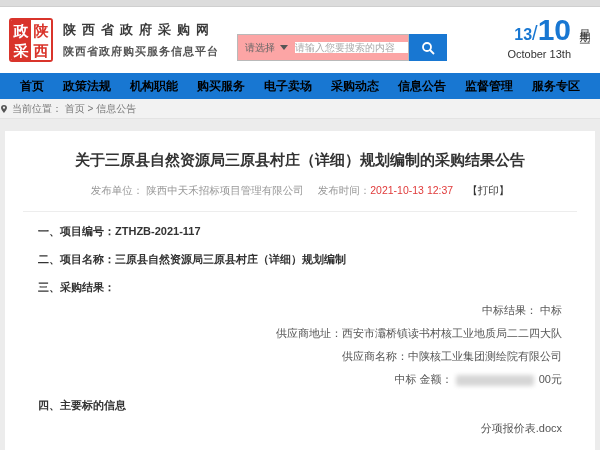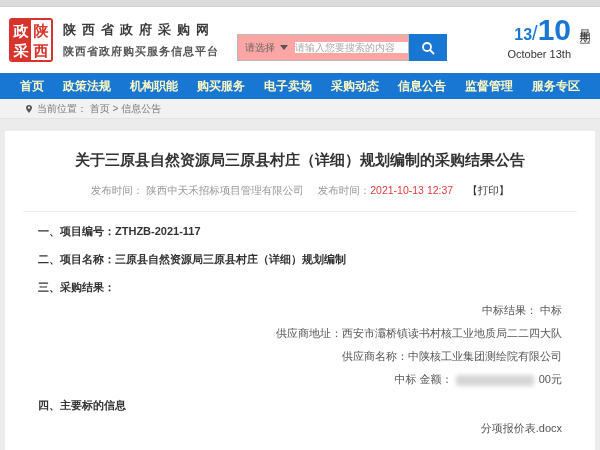--- a/index.html
+++ b/index.html
@@ -40,25 +40,25 @@
   .date-day { font-size:16px; font-weight:bold; }
   .date-slash { font-size:20px; }
   .date-month { font-size:30px; font-weight:bold; }
   .date-en { font-size:11px; color:#333; margin-top:0px; }
   .weekday { writing-mode:vertical-rl; text-orientation:upright; font-size:11px;
     color:#333; letter-spacing:3px; padding-top:3px; }
 
   
   .nav { height:26px; background:#1877d2; display:flex; align-items:center;
     justify-content:space-between; padding:0 20px; }
-  .nav-item { color:#fef9c3; font-size:12px; font-weight:bold; cursor:pointer; white-space:nowrap; }
+  .nav-item { color:#000000; font-size:12px; font-weight:bold; cursor:pointer; white-space:nowrap; }
 
   
   .breadcrumb { height:20px; background:#f2f2f2; border-bottom:1px solid #e3e3e3;
-    display:flex; align-items:center; padding:0 25px; gap:4px;
+    display:flex; align-items:center; padding:0 0; gap:4px;
     font-size:10px; color:#777; }
   .pin-icon { width:8px; height:8px; display:inline-block; }
 
   
   .card { background:#ffffff; margin:12px 5px; height:331px; padding:0 18px; position:relative; }
   .article-title { text-align:center; font-size:15px; font-weight:bold; color:#333;
     padding-top:20px; }
   .article-meta { text-align:center; font-size:10.5px; color:#999; margin-top:14px; }
   .article-meta .sep { display:inline-block; width:14px; }
   .meta-time { color:#e03a3a; }
@@ -134,21 +134,21 @@
 <div class="breadcrumb">
   <svg class="pin-icon" viewBox="0 0 10 12">
     <path d="M5 0 C2.2 0 0.5 2 0.5 4.2 C0.5 7 5 12 5 12 C5 12 9.5 7 9.5 4.2 C9.5 2 7.8 0 5 0 Z M5 5.8 A1.7 1.7 0 1 1 5 2.4 A1.7 1.7 0 0 1 5 5.8 Z" fill="#555"></path>
   </svg>
   <span>当前位置： 首页 &gt; 信息公告</span>
 </div>
 
 <div class="card">
   <div class="article-title">关于三原县自然资源局三原县村庄（详细）规划编制的采购结果公告</div>
   <div class="article-meta">
-    <span>发布时间： 陕西中天禾招标项目管理有限公司</span><span class="sep"></span><span>发布时间：</span><span class="meta-time">2021-10-13 12:37</span><span class="sep"></span><span class="print-btn">【打印】</span>
+    <span>发布单位： 陕西中天禾招标项目管理有限公司</span><span class="sep"></span><span>发布时间：</span><span class="meta-time">2021-10-13 12:37</span><span class="sep"></span><span class="print-btn">【打印】</span>
   </div>
   <div class="divider"></div>
 
   <div class="content">
     <p class="h-line mt-md">一、项目编号：ZTHZB-2021-117</p>
     <p class="h-line mt-lg">二、项目名称：三原县自然资源局三原县村庄（详细）规划编制</p>
     <p class="h-line mt-lg">三、采购结果：</p>
     <p class="mt-sm">中标结果： 中标</p>
     <p class="mt-sm">供应商地址：西安市灞桥镇读书村核工业地质局二二四大队</p>
     <p class="mt-sm">供应商名称：中陕核工业集团测绘院有限公司</p>

